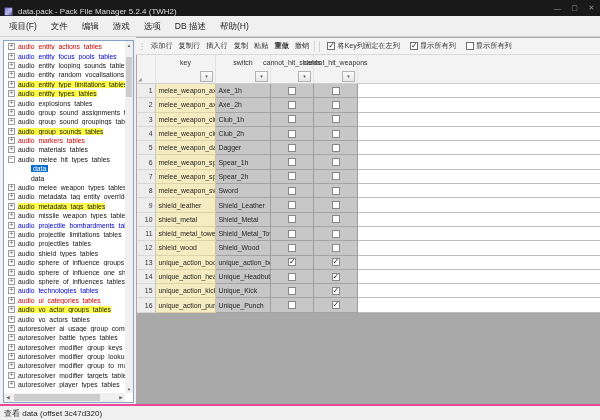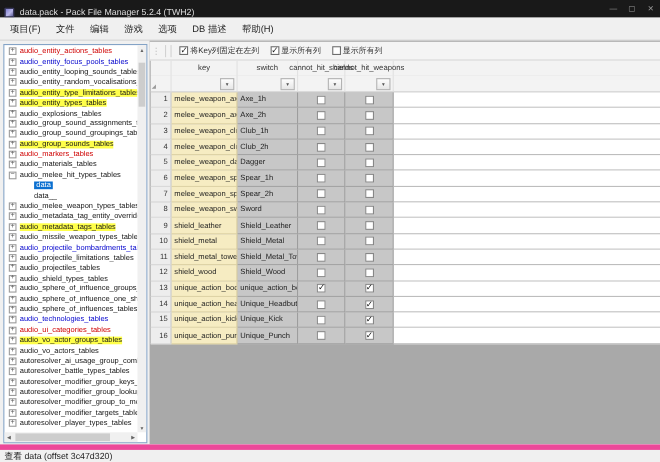--- a/index.html
+++ b/index.html
@@ -86,21 +86,21 @@
   .cell.c-sw{background:#c7c7c7;border-right:1px solid #9d9d9d;border-bottom:1px solid #a4a4a4;
              padding-left:2.5px;color:#1d1d1d}
   .cell.c-s1,.cell.c-s2{background:#c7c7c7;border-right:1px solid #9d9d9d;
              border-bottom:1px solid #a4a4a4;justify-content:center}
   .cell.c-rest{background:#fff;border-bottom:1px solid #bdbdbd}
   .gcb{width:8px;height:8px;background:#fff;border:1px solid #878787;position:relative}
   .gcb.on::after{content:"✓";position:absolute;left:0px;top:-2px;font-size:8px;color:#0d0d0d}
 
   
   .statusbar{position:absolute;left:0;right:0;bottom:0;height:16px;background:#f0f0f0;
-             border-top:5px solid #ec4899;display:flex;align-items:center;
+             border-top:2px solid #ec4899;display:flex;align-items:center;
              font-size:8px;color:#1e1e1e;padding-left:4px}
 </style>
 </head>
 <body>
 
 <div class="titlebar">
   <span class="app-icon"></span>
   <span>data.pack - Pack File Manager 5.2.4 (TWH2)</span>
   <span class="win-btns">
     <span class="win-btn">—</span>
@@ -323,20 +323,36 @@
     <span class="arr">◀</span>
     <span class="arr" style="margin-left:auto">▶</span>
     <span class="hthumb"></span>
   </div>
 </div>
 
 <div class="rpanel">
 
   <div class="rtoolbar">
     <span class="tb-grip">⋮</span>
+    <span style="display:flex">
+
+        <span class="tbtn">添加行</span>
+
+        <span class="tbtn">复制行</span>
+
+        <span class="tbtn">插入行</span>
+
+        <span class="tbtn">复制</span>
+
+        <span class="tbtn">粘贴</span>
+
+        <span class="tbtn bold">重做</span>
+
+        <span class="tbtn">撤销</span>
+      </span>
     <span class="tsep"></span>
     <span class="tsep"></span>
     <span style="display:flex">
 
         <label class="tb-check">
           <span class="cbx on"></span>
           <span>将Key列固定在左列</span>
         </label>
 
         <label class="tb-check">

